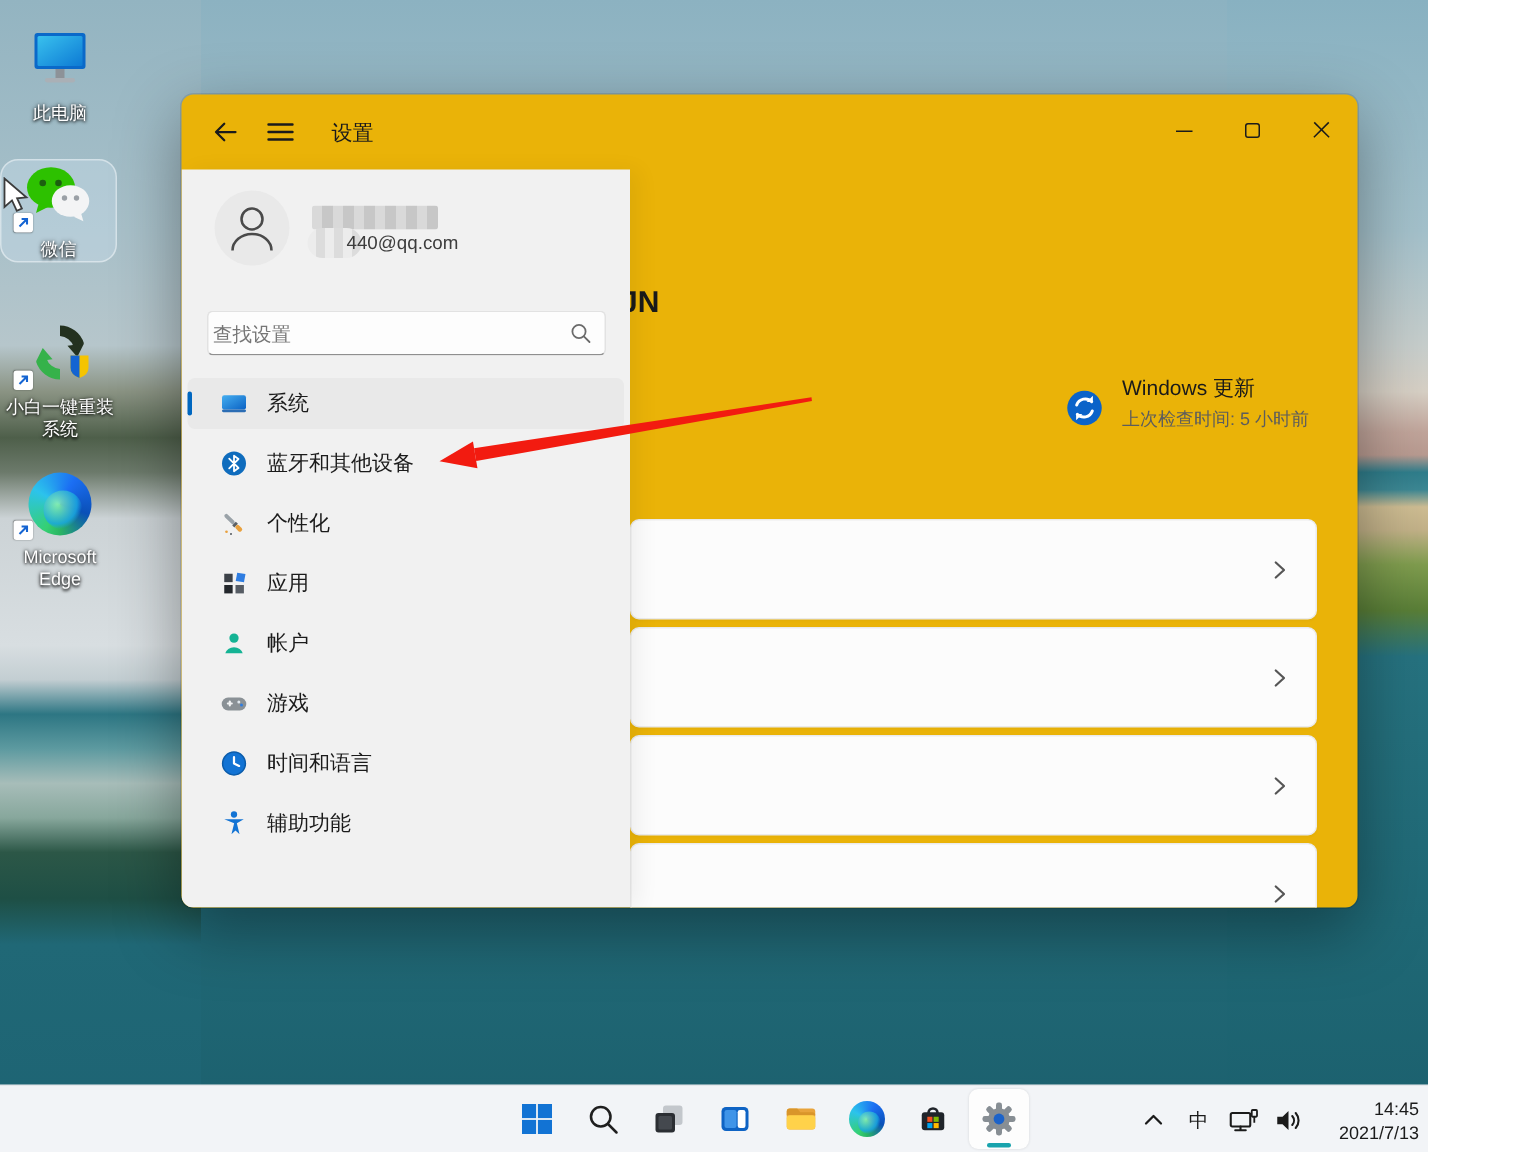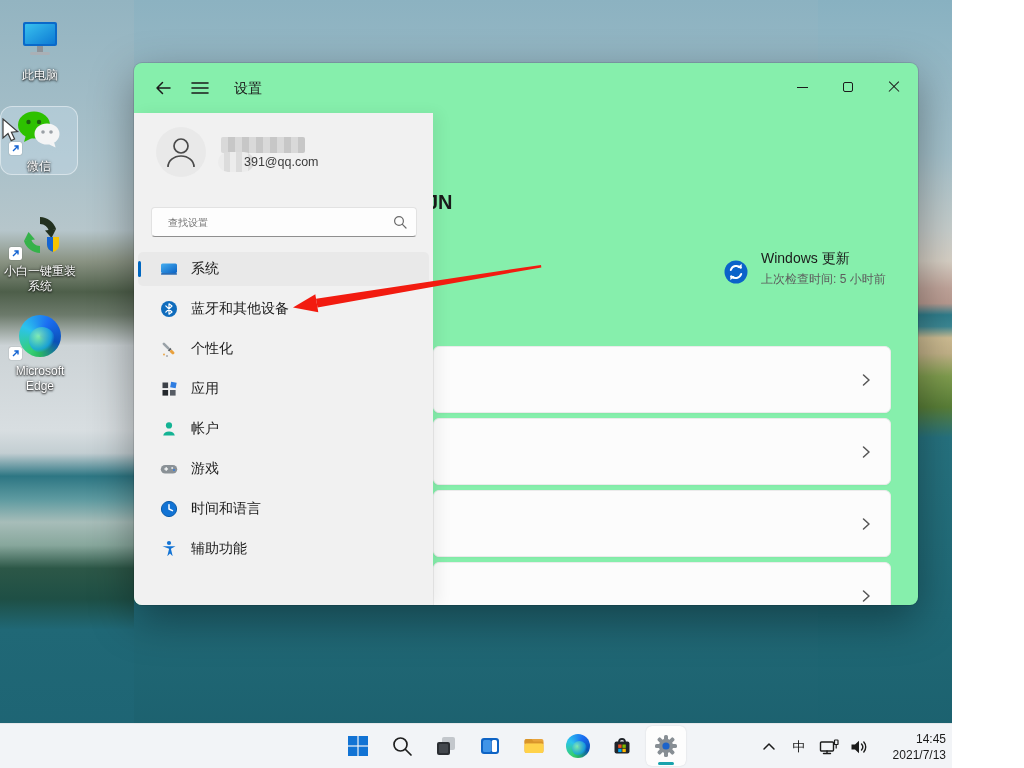--- a/index.html
+++ b/index.html
@@ -22,21 +22,21 @@
   
   .dicon{position:absolute;width:78px;text-align:center;}
   .dicon-img{height:48px;display:flex;align-items:center;justify-content:center;position:relative;}
   .dicon-label{margin-top:4px;font-size:12px;color:#fff;line-height:15px;
     text-shadow:0 1px 2px rgba(0,0,0,.9),0 0 3px rgba(0,0,0,.7);}
   .dicon.selected{background:rgba(205,225,240,.35);border:1px solid rgba(255,255,255,.45);border-radius:3px;}
   .sc-badge{position:absolute;left:8px;bottom:0px;width:13px;height:13px;background:#fff;border-radius:2px;
     display:flex;align-items:center;justify-content:center;box-shadow:0 0 1px rgba(0,0,0,.5);}
 
   
-  .win{position:absolute;left:134px;top:63px;width:784px;height:542px;background:#86efac;
+  .win{position:absolute;left:121px;top:63px;width:784px;height:542px;background:#eab308;
     border-radius:8px;box-shadow:0 14px 44px rgba(0,0,0,.38),0 0 0 1px rgba(0,0,0,.10);overflow:hidden;}
   .titlebar{position:absolute;left:0;top:0;right:0;height:50px;}
   .tb-ico{position:absolute;top:13px;width:26px;height:24px;display:flex;align-items:center;justify-content:center;border-radius:4px;}
   .win-title{position:absolute;left:100px;top:0;height:50px;line-height:50px;font-size:14px;color:#1b1b1b;font-weight:500;}
   .caption-btns{position:absolute;right:1px;top:6px;display:flex;height:36px;}
   .cap-btn{width:46px;display:flex;align-items:center;justify-content:center;}
   .glyph-min{width:11px;height:1px;background:#1b1b1b;}
   .glyph-max{width:10px;height:10px;border:1px solid #1b1b1b;border-radius:2px;}
   .glyph-close{position:relative;width:12px;height:12px;}
   .glyph-close::before,.glyph-close::after{content:"";position:absolute;left:-1px;top:5px;width:14px;height:1.3px;background:#1b1b1b;}
@@ -60,21 +60,21 @@
   .avatar{position:absolute;left:22px;top:14px;width:50px;height:50px;border-radius:50%;background:#e9e9e9;
     display:flex;align-items:center;justify-content:center;}
   .blur-name{position:absolute;left:87px;top:24px;width:84px;height:16px;border-radius:2px;
     background:repeating-linear-gradient(90deg,#d9d9d9 0 7px,#c7c7c7 7px 14px),
                repeating-linear-gradient(0deg,rgba(255,255,255,.35) 0 6px,rgba(0,0,0,.06) 6px 12px);}
   .blur-email{position:absolute;left:84px;top:39px;width:36px;height:20px;border-radius:10px;
     background:repeating-linear-gradient(90deg,#ececec 0 6px,#dcdcdc 6px 12px);}
   .email-text{position:absolute;left:110px;top:42px;font-size:12.5px;color:#3d3d3d;}
   .searchbox{position:absolute;left:17px;top:94px;width:266px;height:30px;}
   .searchbox input{width:100%;height:100%;border:1px solid #e2e2e2;border-bottom-color:#8f8f8f;
-    border-radius:4px;background:#fdfdfd;padding:0 32px 0 16px;font-size:10px;color:#1b1b1b;outline:none;}
+    border-radius:4px;background:#fdfdfd;padding:0 32px 0 3px;font-size:13px;color:#1b1b1b;outline:none;}
   .searchbox input::placeholder{color:#767676;}
   .search-glyph{position:absolute;right:10px;top:8px;}
   .nav-list{position:absolute;left:4px;top:139px;width:291px;}
   .nav-item{position:relative;height:34px;margin-bottom:6px;border-radius:5px;display:flex;align-items:center;
     padding-left:22px;gap:13px;}
   .nav-item.selected{background:#e9e9e9;}
   .sel-pill{position:absolute;left:0;top:50%;transform:translateY(-50%);width:3px;height:16px;border-radius:2px;background:#0067c0;}
   .nav-ico{width:18px;height:18px;display:flex;align-items:center;justify-content:center;}
   .nav-label{font-size:14px;color:#1b1b1b;white-space:nowrap;}
 
@@ -254,21 +254,21 @@
 
     <div class="flyout">
       <div class="avatar">
         <svg width="34" height="36" viewBox="0 0 34 36">
           <circle cx="17" cy="12" r="7" stroke="#4a4a4a" stroke-width="1.7" fill="none"></circle>
           <path d="M4 33 a13 11 0 0 1 26 0" stroke="#4a4a4a" stroke-width="1.7" fill="none"></path>
         </svg>
       </div>
       <div class="blur-name"></div>
       <div class="blur-email"></div>
-      <div class="email-text">391@qq.com</div>
+      <div class="email-text">440@qq.com</div>
 
       <div class="searchbox">
         <input type="text" placeholder="查找设置" style="">
         <span class="search-glyph">
           <svg width="14" height="14" viewBox="0 0 14 14">
               <circle cx="6" cy="6" r="4.4" stroke="#6b6b6b" stroke-width="1.2" fill="none"></circle>
               <path d="M9.4 9.4 L13 13" stroke="#6b6b6b" stroke-width="1.2" stroke-linecap="round"></path>
             </svg>
         </span>
       </div>

